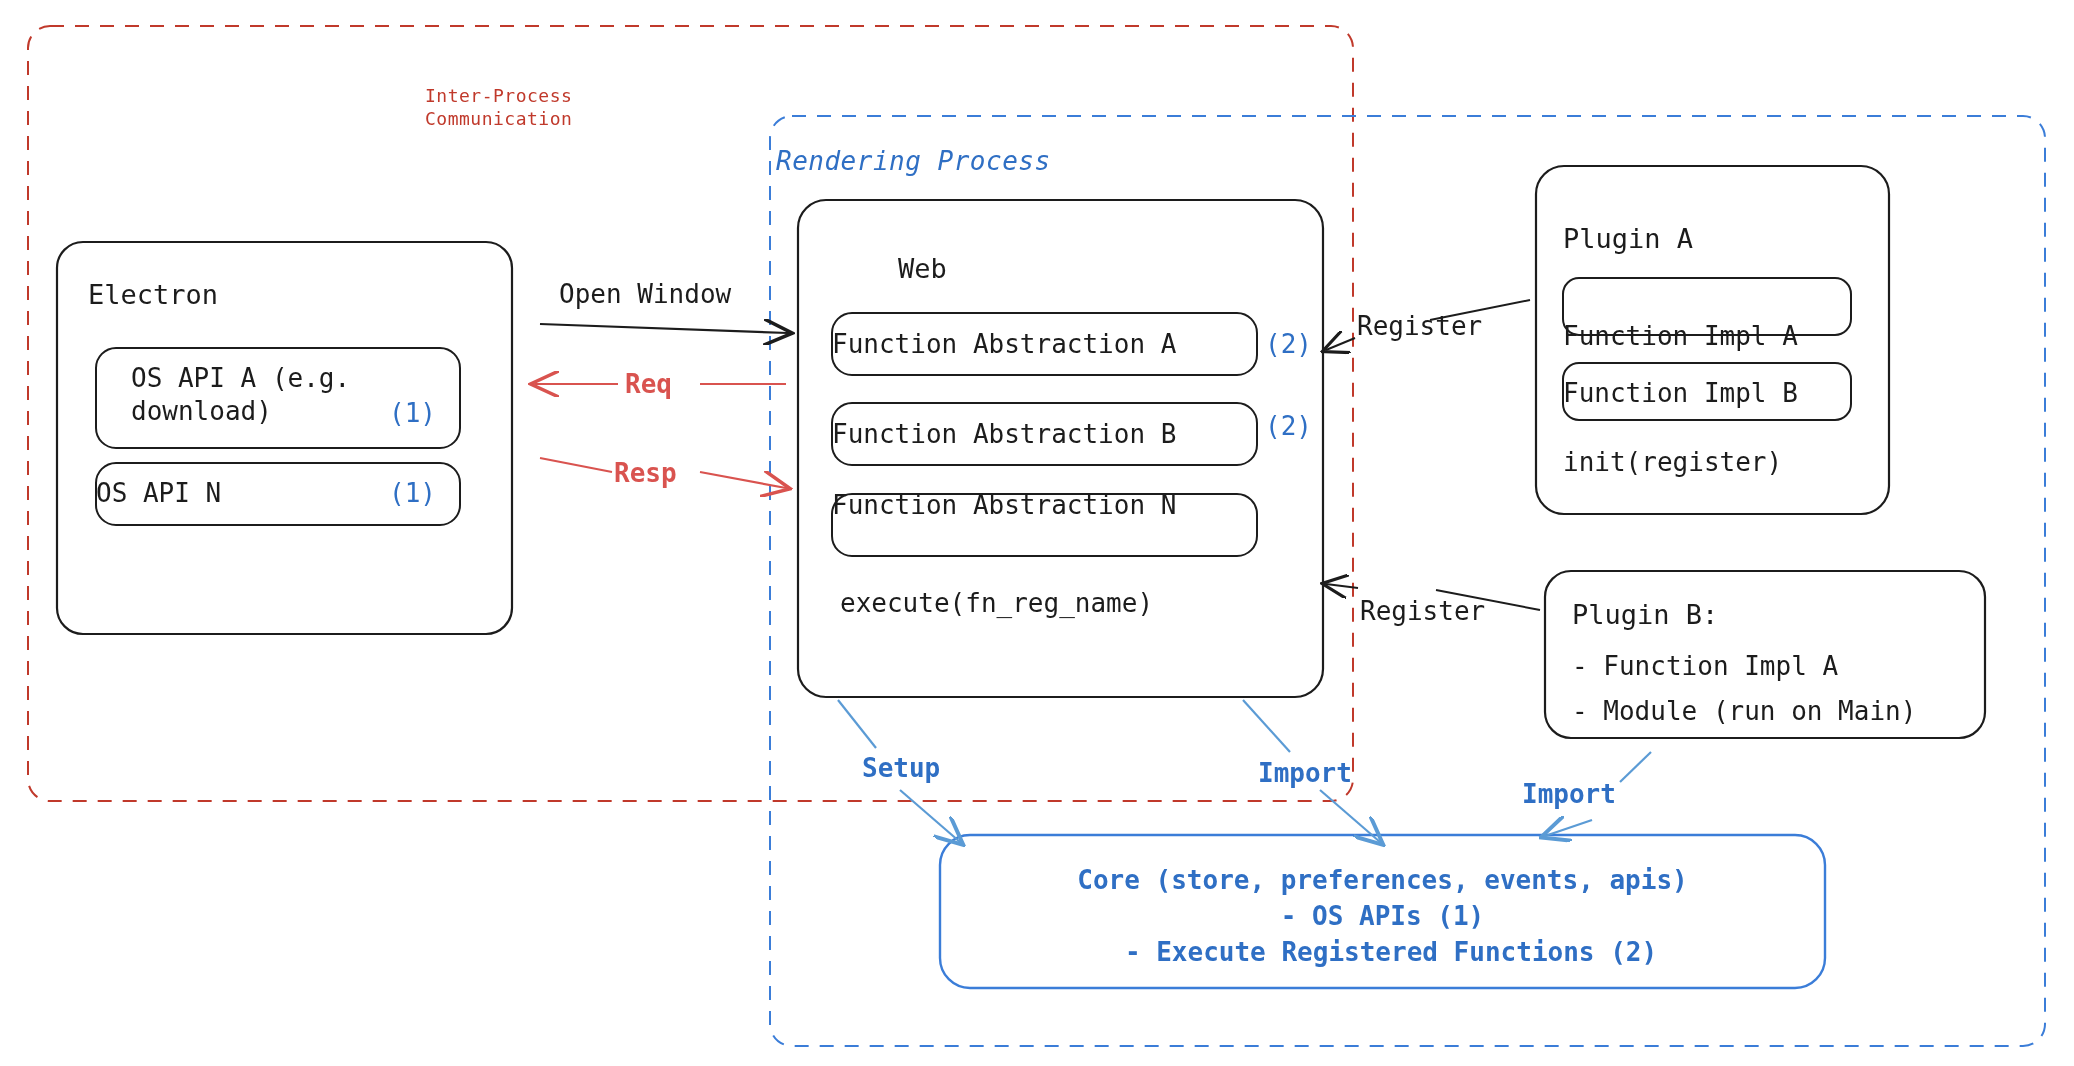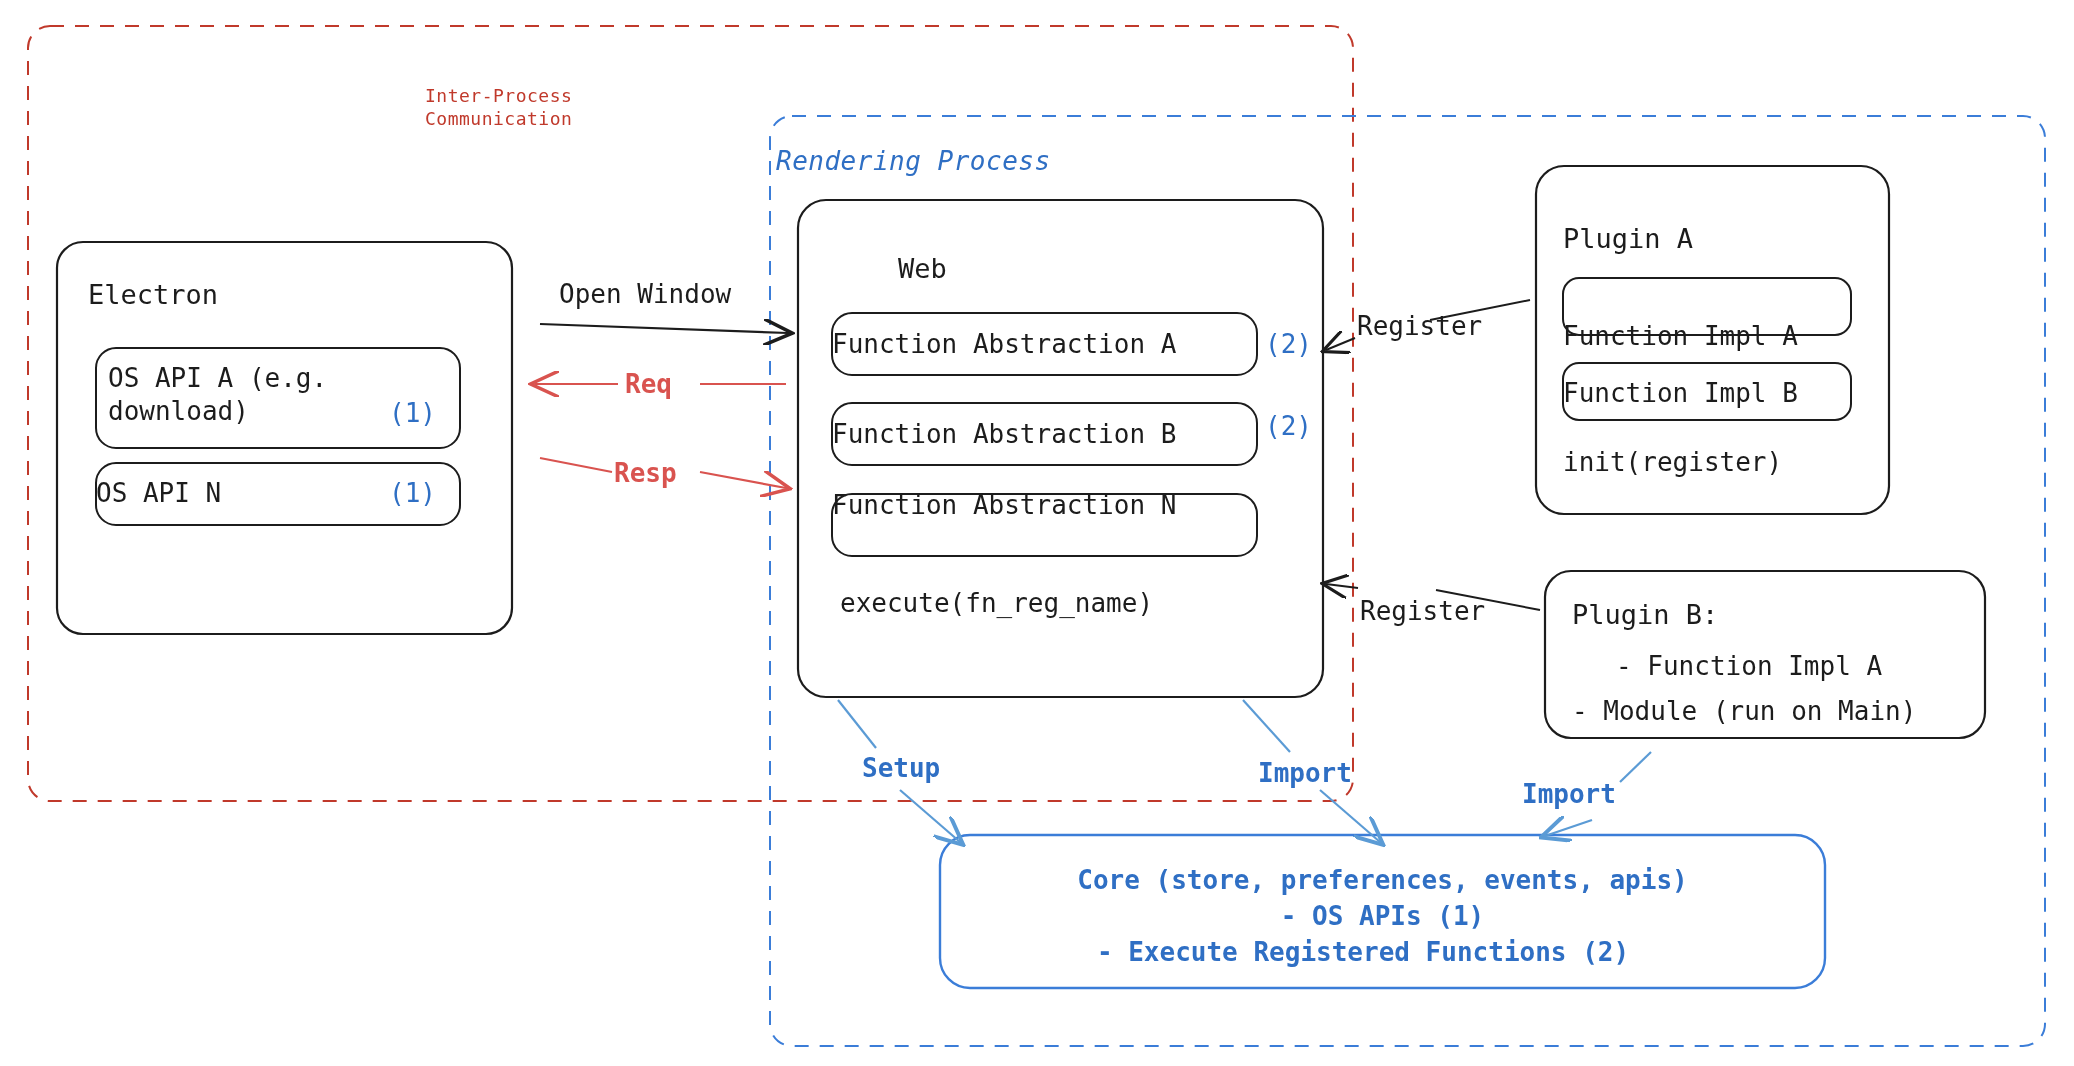--- a/index.html
+++ b/index.html
@@ -140,21 +140,21 @@
     <path d="M1592,820 L1545,836" fill="none" stroke="#5b9bd5" stroke-width="2.2" marker-end="url(#arrowBlue)"></path>
   </svg>
 
   <div class="lbl t-ipc" style="left:425px; top:84px; width:300px;">Inter-Process
 Communication</div>
 
   <div class="lbl t-render" style="left:776px; top:145px; width:400px;font-style:italic;">Rendering Process</div>
 
   <div class="lbl t-boxtitle" style="left:88px; top:278px;">Electron</div>
 
-  <div class="lbl t-inner center" style="left:81px; top:362px; width:300px;padding-left:27px;">OS API A (e.g.
+  <div class="lbl t-inner center" style="left:104px; top:362px; width:300px;padding-left:27px;">OS API A (e.g.
 download)</div>
   <div class="lbl t-marker" style="left:389px; top:397px;">(1)</div>
 
   <div class="lbl t-inner center" style="left:96px; top:477px; width:290px;">OS API N</div>
   <div class="lbl t-marker" style="left:389px; top:477px;">(1)</div>
 
   <div class="lbl t-boxtitle center" style="left:898px; top:252px; width:180px;">Web</div>
 
   <div class="lbl t-inner center" style="left:832px; top:328px; width:425px;">Function Abstraction A</div>
   <div class="lbl t-marker" style="left:1265px; top:328px;">(2)</div>
@@ -165,26 +165,26 @@
   <div class="lbl t-inner center" style="left:832px; top:489px; width:395px;">Function Abstraction N</div>
 
   <div class="lbl t-inner" style="left:840px; top:587px;">execute(fn_reg_name)</div>
 
   <div class="lbl t-boxtitle" style="left:1563px; top:222px;">Plugin A</div>
   <div class="lbl t-inner center" style="left:1563px; top:292px; width:288px;margin-top:28px;">Function Impl A</div>
   <div class="lbl t-inner center" style="left:1563px; top:377px; width:288px;">Function Impl B</div>
   <div class="lbl t-inner" style="left:1563px; top:446px;">init(register)</div>
 
   <div class="lbl t-boxtitle" style="left:1572px; top:598px;">Plugin B:</div>
-  <div class="lbl t-inner" style="left:1572px; top:650px;margin-left:44px;">- Function Impl A</div>
+  <div class="lbl t-inner" style="left:1572px; top:650px;">- Function Impl A</div>
   <div class="lbl t-inner" style="left:1572px; top:695px;">- Module (run on Main)</div>
 
   <div class="lbl t-core" style="left:940px; top:862px; width:885px;">Core (store, preferences, events, apis)</div>
   <div class="lbl t-core" style="left:940px; top:898px; width:885px;">- OS APIs (1)</div>
-  <div class="lbl t-core" style="left:912px; top:934px; width:902px;">- Execute Registered Functions (2)</div>
+  <div class="lbl t-core" style="left:940px; top:934px; width:902px;">- Execute Registered Functions (2)</div>
 
   <div class="lbl t-arrow-black" style="left:559px; top:278px;">Open Window</div>
 
   <div class="lbl t-arrow-red" style="left:625px; top:368px;">Req</div>
 
   <div class="lbl t-arrow-red" style="left:614px; top:457px;">Resp</div>
 
   <div class="lbl t-arrow-black" style="left:1357px; top:310px;">Register</div>
 
   <div class="lbl t-arrow-black" style="left:1360px; top:595px;">Register</div>

